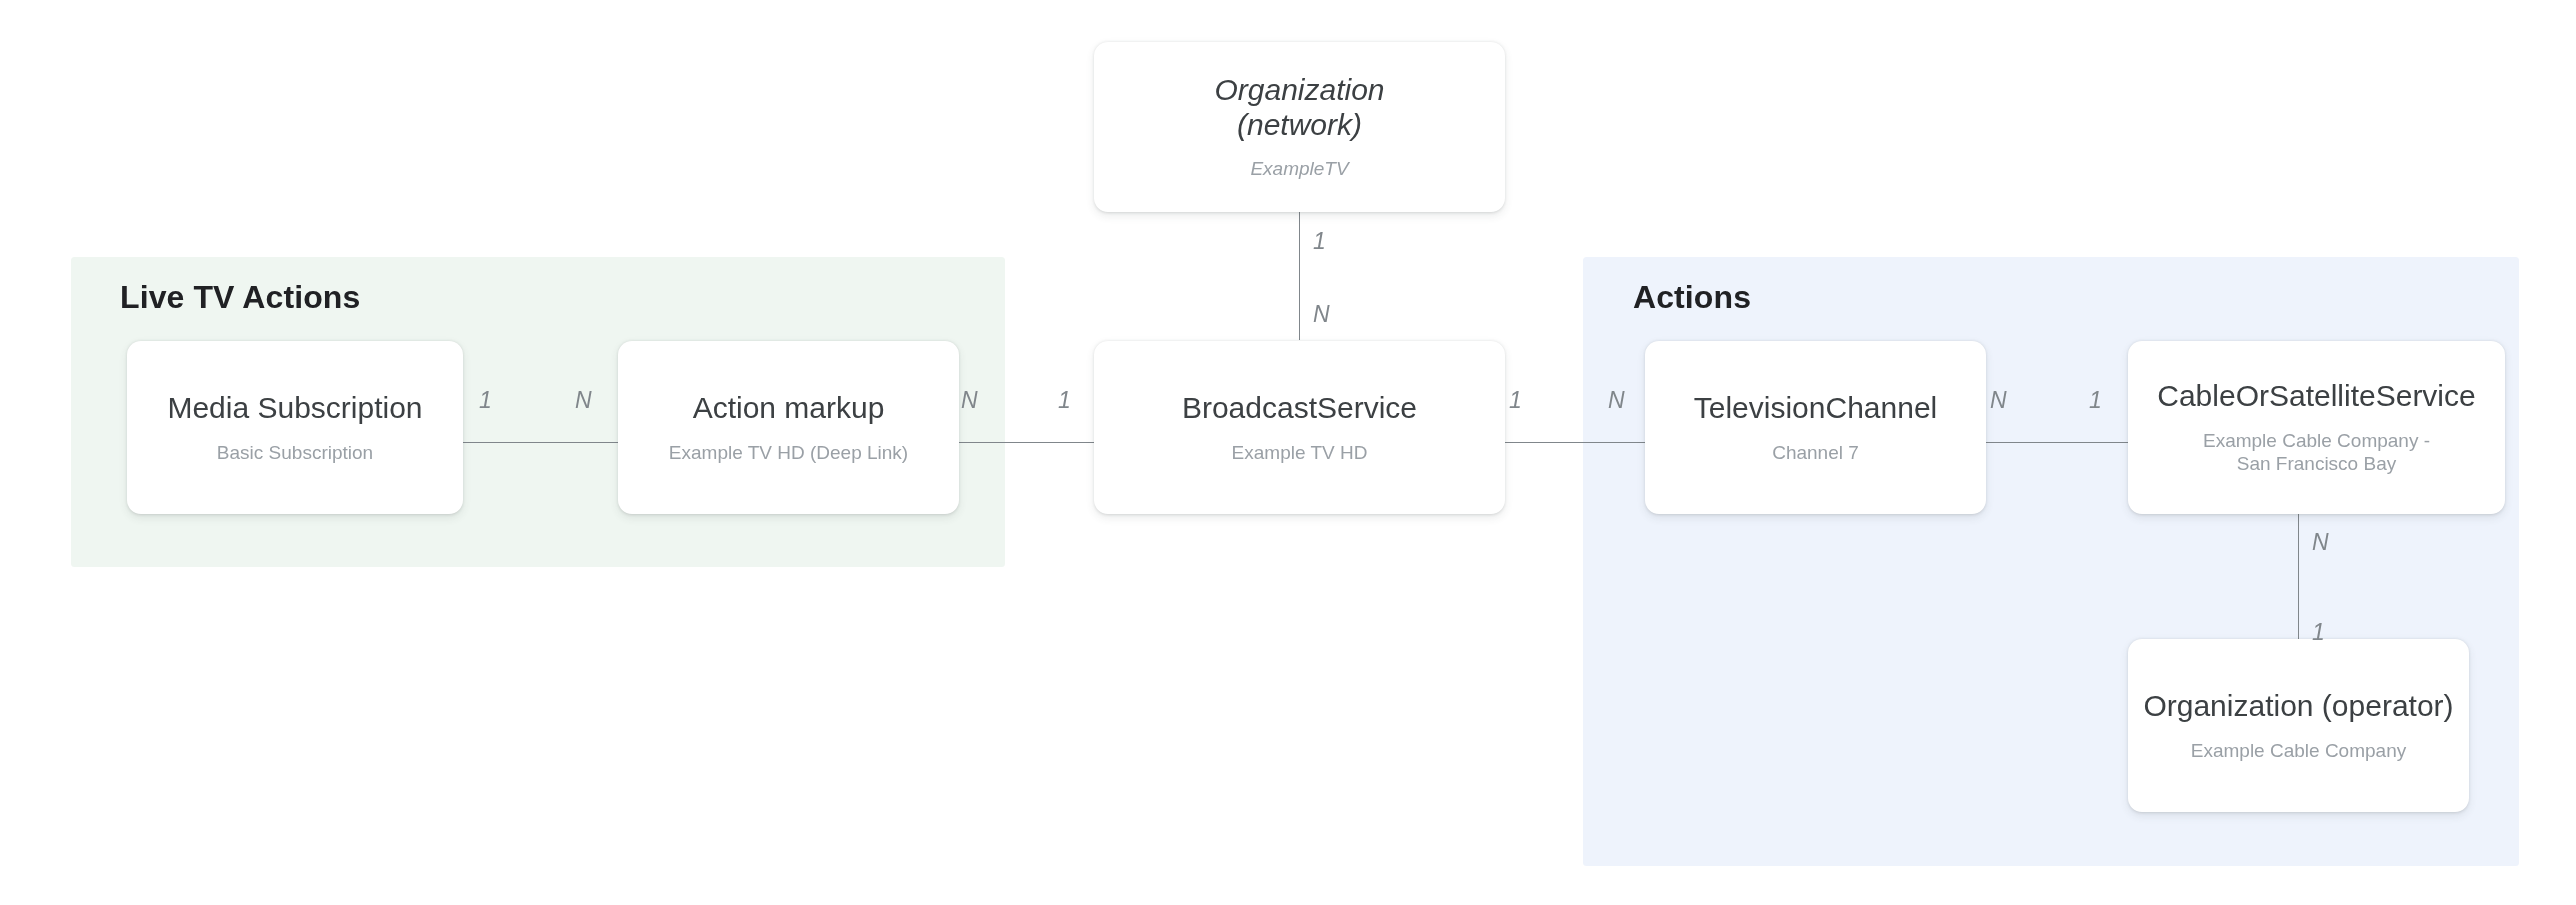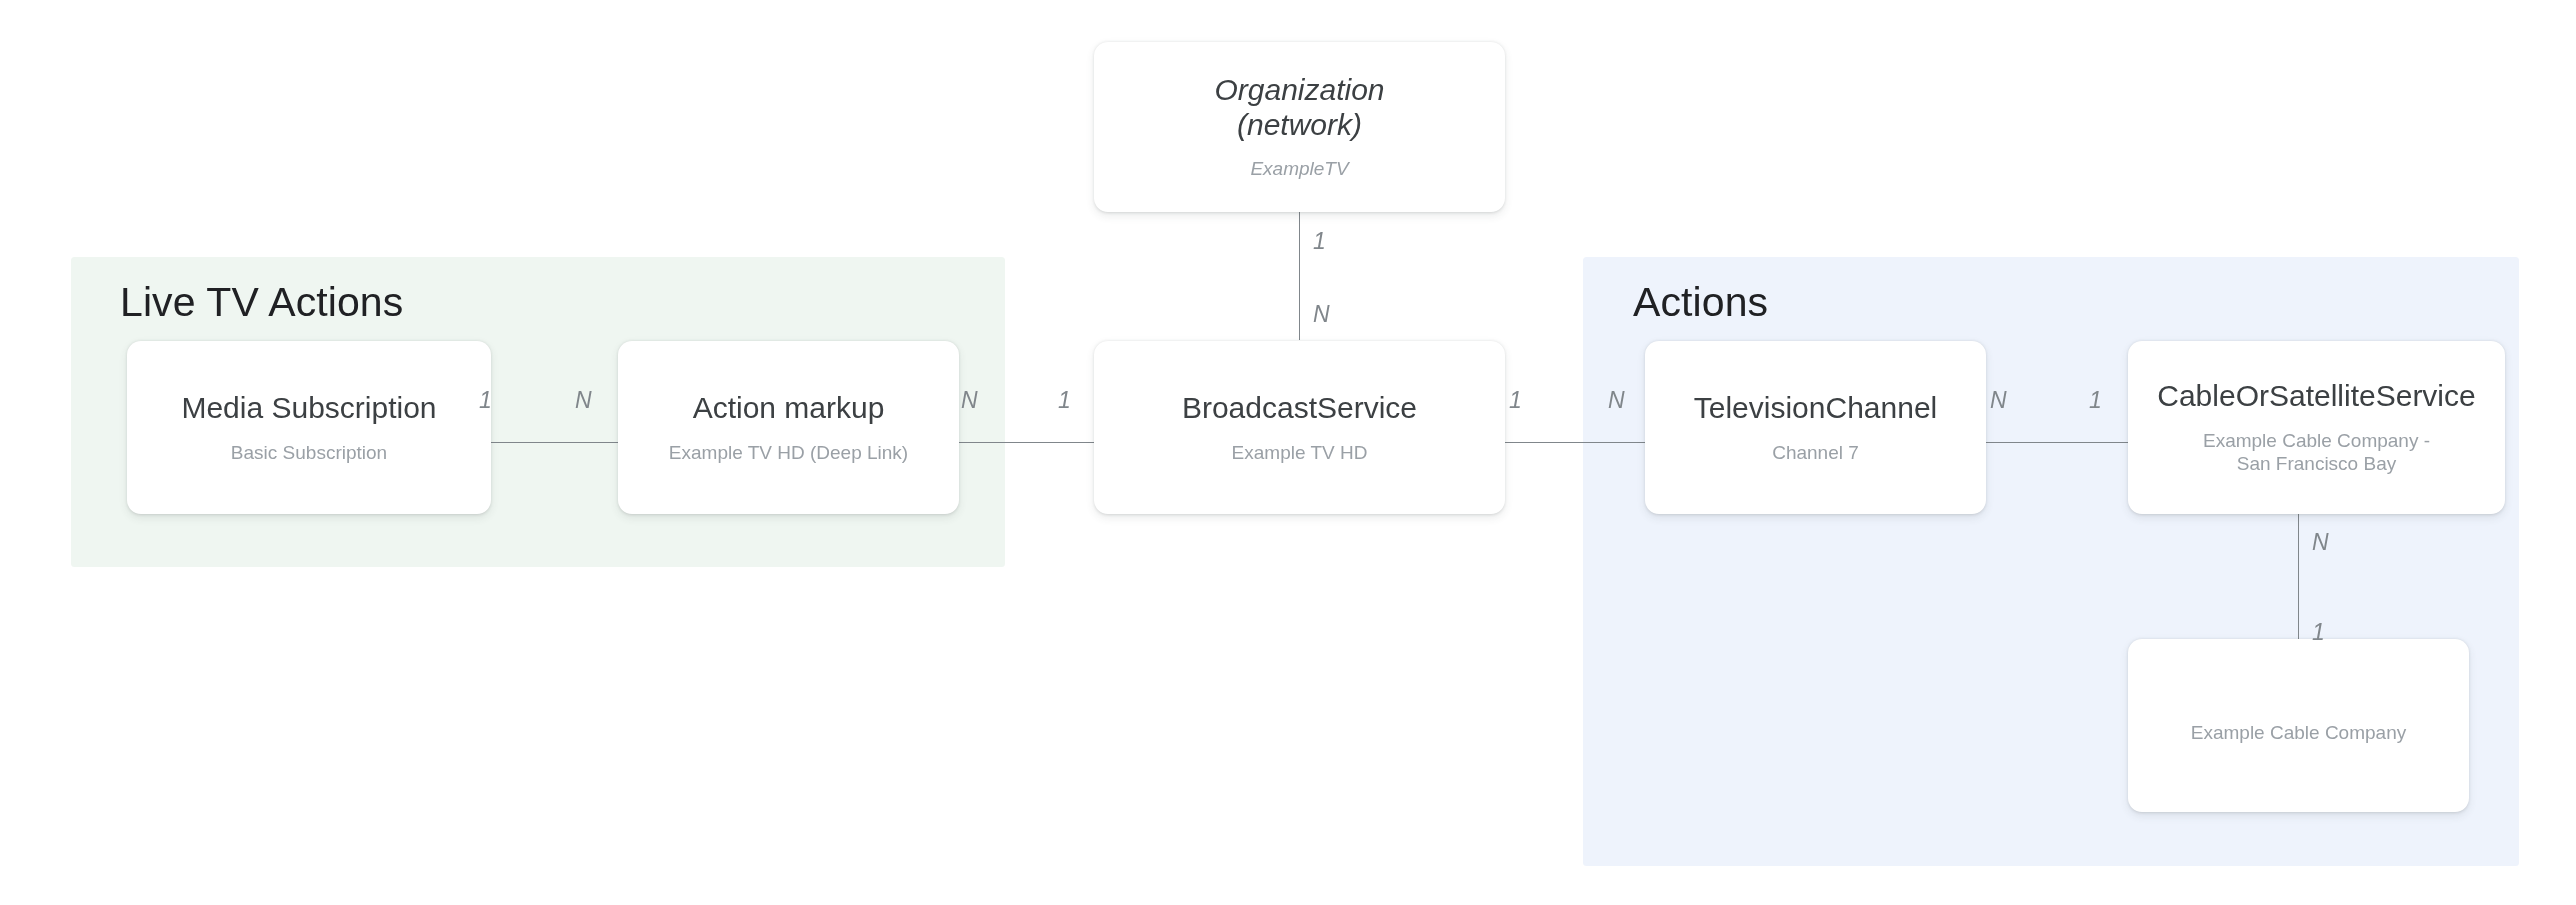--- a/index.html
+++ b/index.html
@@ -20,22 +20,22 @@
     overflow: hidden;
   }
 
   
   .group {
     position: absolute;
     border-radius: 3.5px;
   }
   .group-title {
     position: absolute;
-    font-size: 41px;
-    font-weight: 400;
+    font-size: 32px;
+    font-weight: 700;
     color: #202124;
     letter-spacing: 0.1px;
     white-space: nowrap;
   }
 
   
   .node {
     position: absolute;
     background: #ffffff;
     border-radius: 14px;
@@ -125,21 +125,21 @@
   <div class="edge-v" id="edge-5" style="left: 2298px; top: 514px; height: 127px;"></div>
   <div class="card-label" id="edge-5-src" style="left: 2312px; top: 529px;">N</div>
   <div class="card-label" id="edge-5-tgt" style="left: 2312px; top: 619px;">1</div>
 
   <div class="node" id="node-0" style="left: 1094px; top: 42px; width: 411px; height: 170px; font-style: italic;">
     <div class="node-title">Organization
 (network)</div>
     <div class="node-sub">ExampleTV</div>
   </div>
 
-  <div class="node" id="node-1" style="left: 127px; top: 341px; width: 364px; height: 173px;">
+  <div class="node" id="node-1" style="left: 127px; top: 341px; width: 336px; height: 173px;">
     <div class="node-title">Media Subscription</div>
     <div class="node-sub">Basic Subscription</div>
   </div>
 
   <div class="node" id="node-2" style="left: 610px; top: 341px; width: 341px; height: 173px; margin-left: 8px;">
     <div class="node-title">Action markup</div>
     <div class="node-sub">Example TV HD (Deep Link)</div>
   </div>
 
   <div class="node" id="node-3" style="left: 1094px; top: 341px; width: 411px; height: 173px;">
@@ -152,17 +152,18 @@
     <div class="node-sub">Channel 7</div>
   </div>
 
   <div class="node" id="node-5" style="left: 2128px; top: 341px; width: 377px; height: 173px;">
     <div class="node-title">CableOrSatelliteService</div>
     <div class="node-sub">Example Cable Company -
 San Francisco Bay</div>
   </div>
 
   <div class="node" id="node-6" style="left: 2128px; top: 639px; width: 341px; height: 173px;">
+    <div class="node-title">Organization (operator)</div>
     <div class="node-sub">Example Cable Company</div>
   </div>
 
 </div>
 
 
 </body></html>

